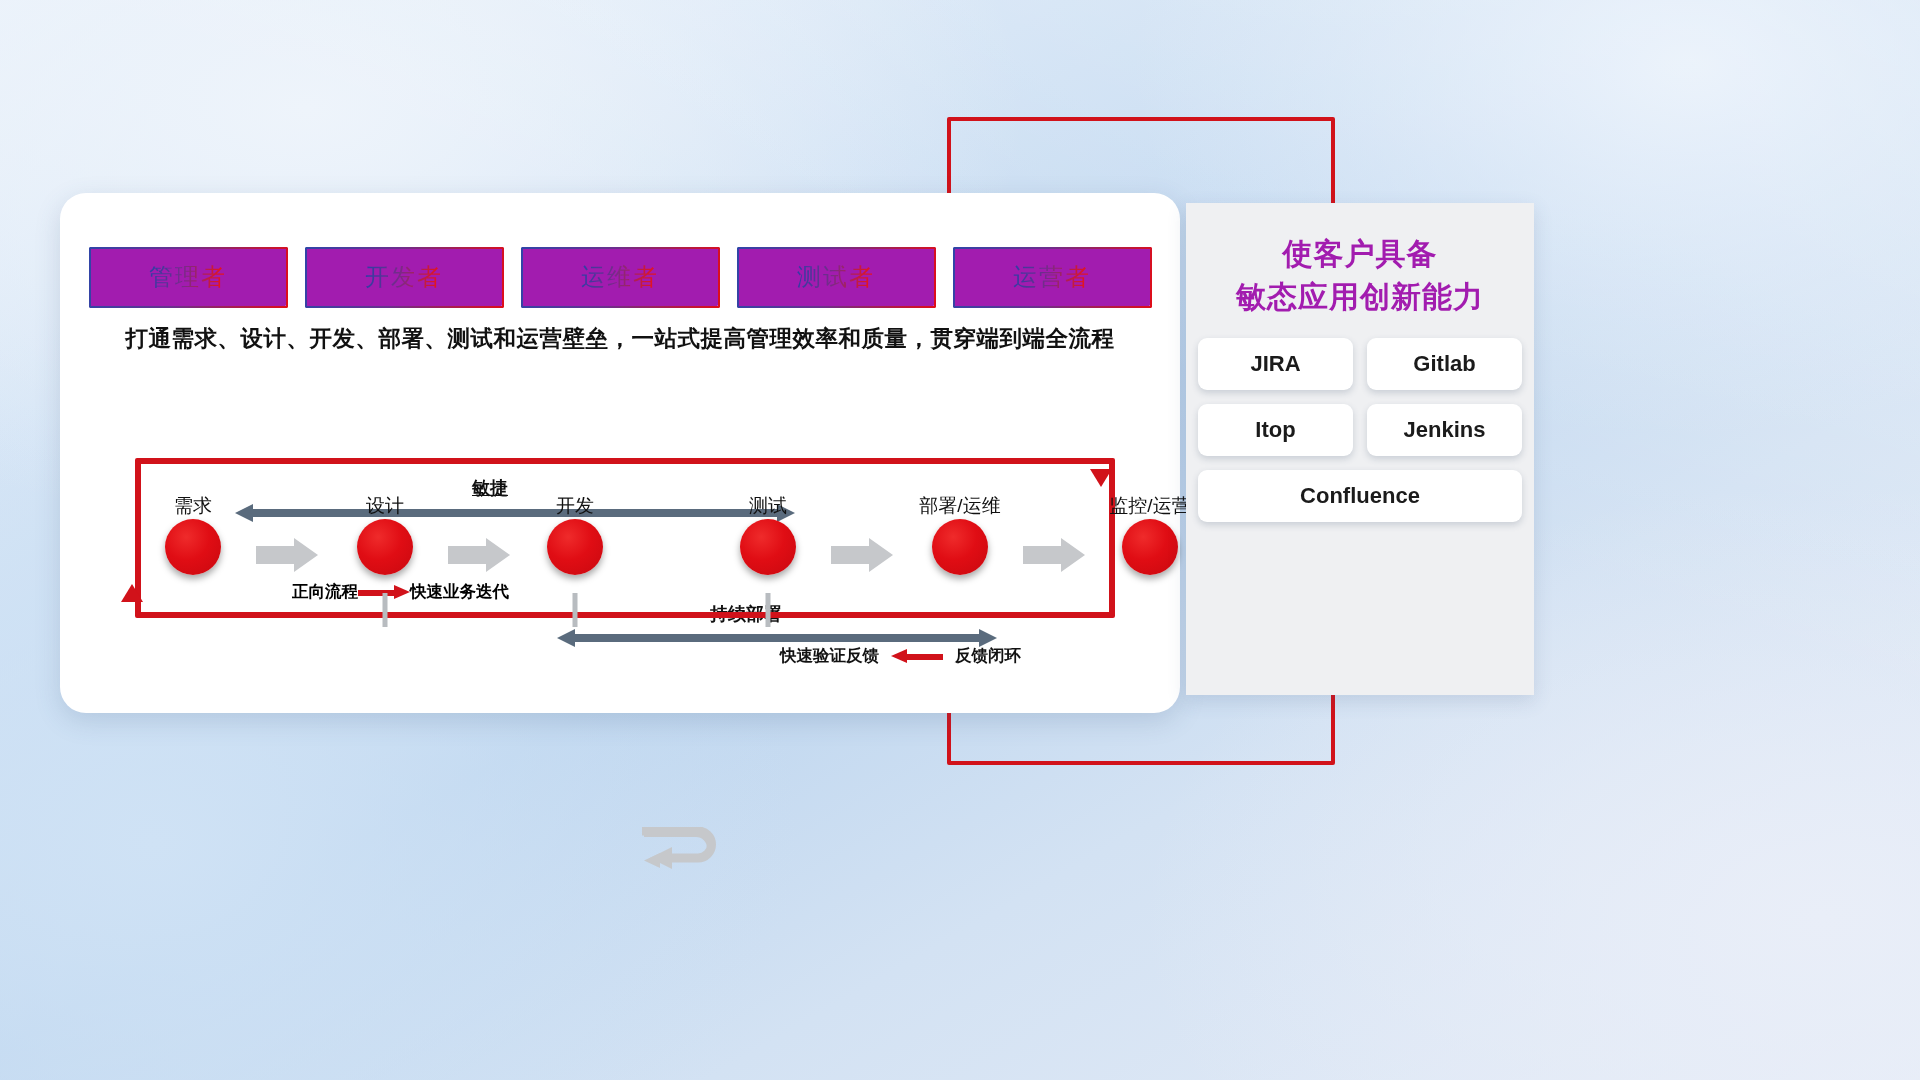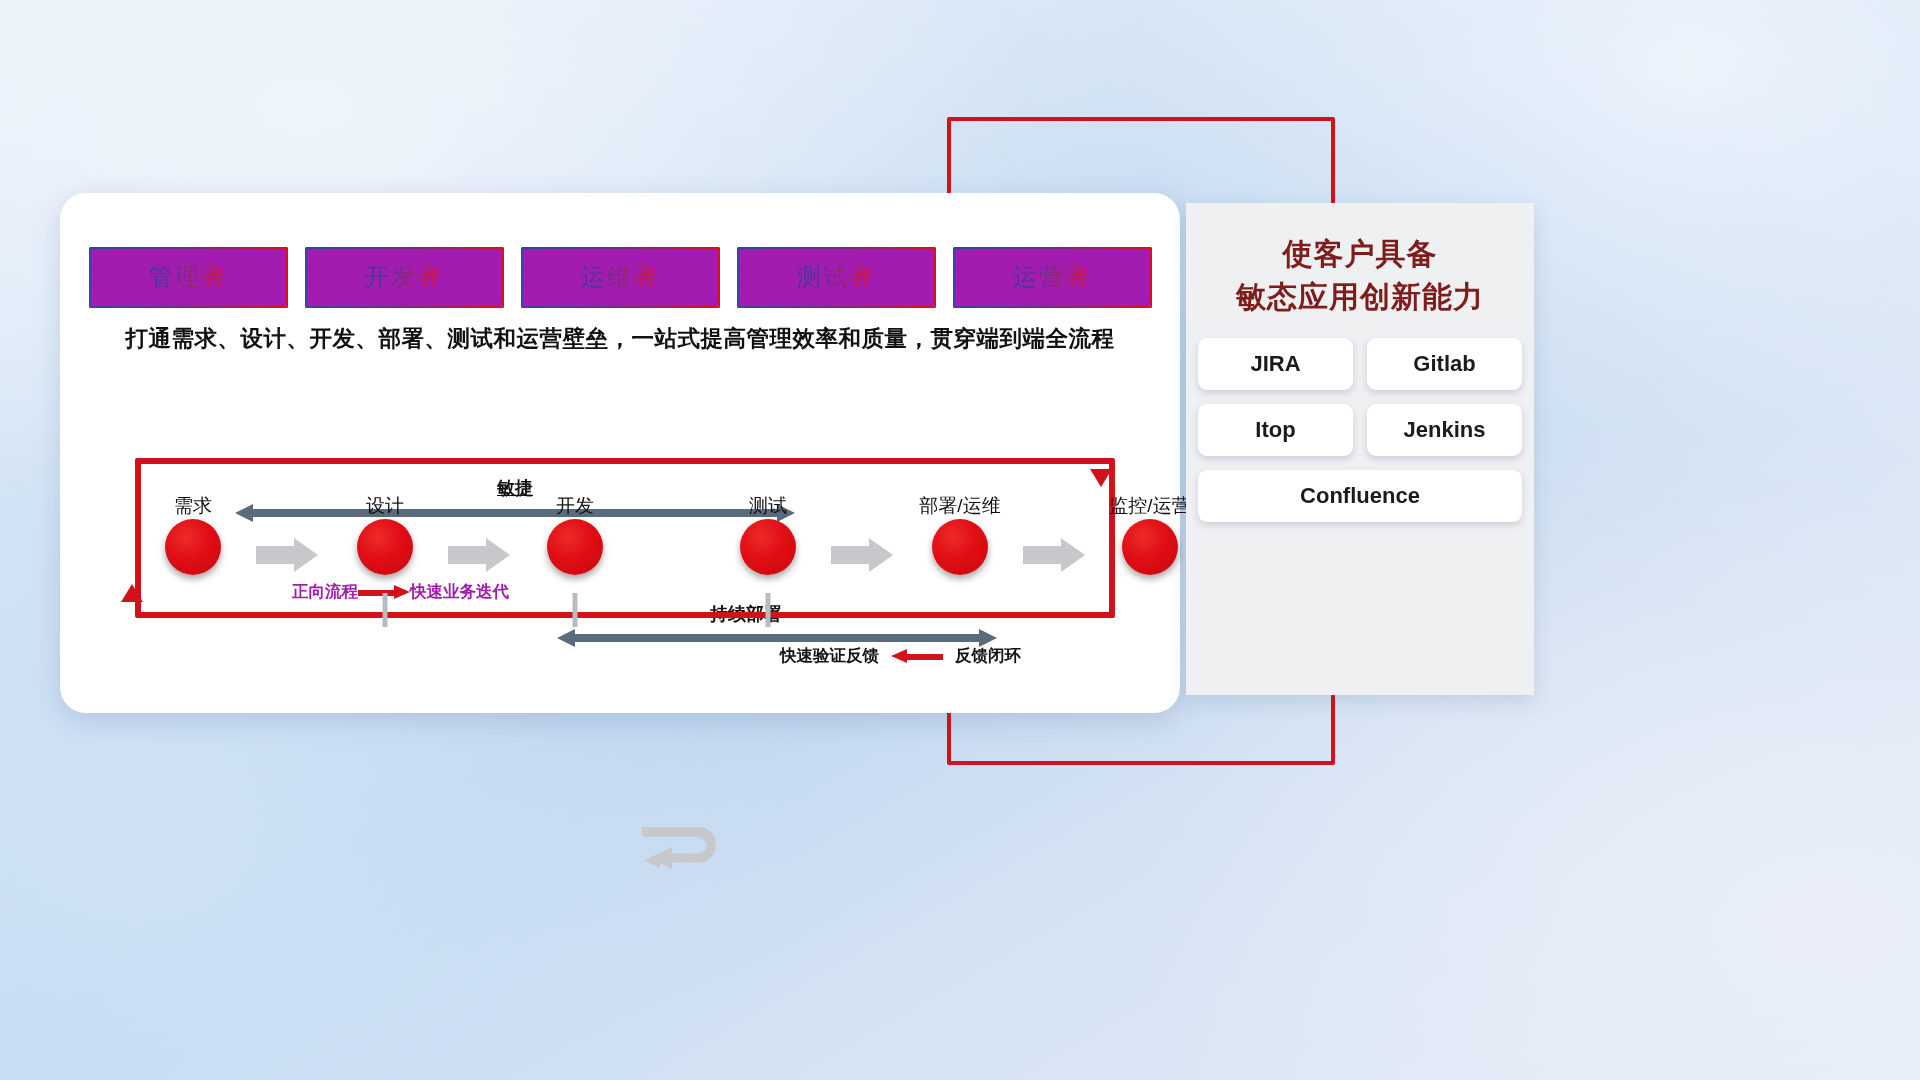--- a/index.html
+++ b/index.html
@@ -62,21 +62,21 @@
 
   
   #headline{
     position:absolute;left:0;right:0;top:130px;text-align:center;
     font-size:22.5px;font-weight:700;color:#111;letter-spacing:.5px;
   }
 
   
   #legend-forward{
     position:absolute;left:232px;top:388px;display:flex;align-items:center;
-    font-size:16.5px;font-weight:700;color:#a21caf;
+    font-size:16.5px;font-weight:700;color:#000000;
   }
   .legend-arrow-red{width:52px;height:14px;position:relative;}
   .legend-arrow-red:before{content:"";position:absolute;left:0;top:4.5px;width:36px;height:6px;background:#d1121a;}
   .legend-arrow-red:after{content:"";position:absolute;right:0;top:0;border-top:7px solid transparent;border-bottom:7px solid transparent;border-left:16px solid #d1121a;}
   .legend-arrow-red.rev:before{left:16px;}
   .legend-arrow-red.rev:after{left:0;right:auto;border-left:none;border-right:16px solid #d1121a;}
 
   
   .dbl-arrow{position:absolute;height:18px;}
   .dbl-arrow .bar{position:absolute;left:17px;right:17px;top:5px;height:8px;background:#5a6b7d;}
@@ -122,21 +122,21 @@
   #legend-feedback{
     position:absolute;left:720px;top:452px;display:flex;align-items:center;gap:12px;
     font-size:16.5px;font-weight:700;color:#111;
   }
 
   
   #right-panel{
     position:absolute;left:1186px;top:203px;width:348px;height:492px;
     background:#eff0f2;box-shadow:0 6px 18px rgba(60,90,130,.16);
   }
-  #rp-title{margin-top:30px;text-align:center;color:#7f1d1d;font-weight:700;line-height:1.42;}
+  #rp-title{margin-top:30px;text-align:center;color:#a21caf;font-weight:700;line-height:1.42;}
   #rp-title .l1{font-size:30px;display:block;letter-spacing:1px;}
   #rp-title .l2{font-size:30px;display:block;letter-spacing:1px;}
   #tools{margin:20px 12px 0 12px;display:flex;flex-wrap:wrap;gap:14px;}
   .tool-chip{
     background:#ffffff;border-radius:9px;height:52px;
     display:flex;align-items:center;justify-content:center;
     font-size:22px;font-weight:700;color:#1b1b1b;
     box-shadow:0 3px 7px rgba(50,70,100,.20);
   }
   .tool-chip.half{width:calc(50% - 7px);}
@@ -181,21 +181,21 @@
   <div class="dbl-arrow" style="left:497px;top:436px;width:440px;">
     <span class="hl"></span>
     <span class="bar"></span>
     <span class="hr"></span>
   </div>
 
   <div id="feedback-loop"></div>
   <div id="fb-arrow-down"></div>
   <div id="fb-arrow-up"></div>
 
-  <div class="arrow-cap" style="left:437px;top:283px;text-decoration:underline;">敏捷</div>
+  <div class="arrow-cap" style="left:412px;top:283px;text-decoration:underline;">敏捷</div>
   <div class="dbl-arrow" style="left:175px;top:311px;width:560px;">
     <span class="hl"></span>
     <span class="bar"></span>
     <span class="hr"></span>
   </div>
 
   <div id="pipeline">
 
     <div class="stage" style="left:73px;top:0;">
       <div class="stage-label">需求</div>

